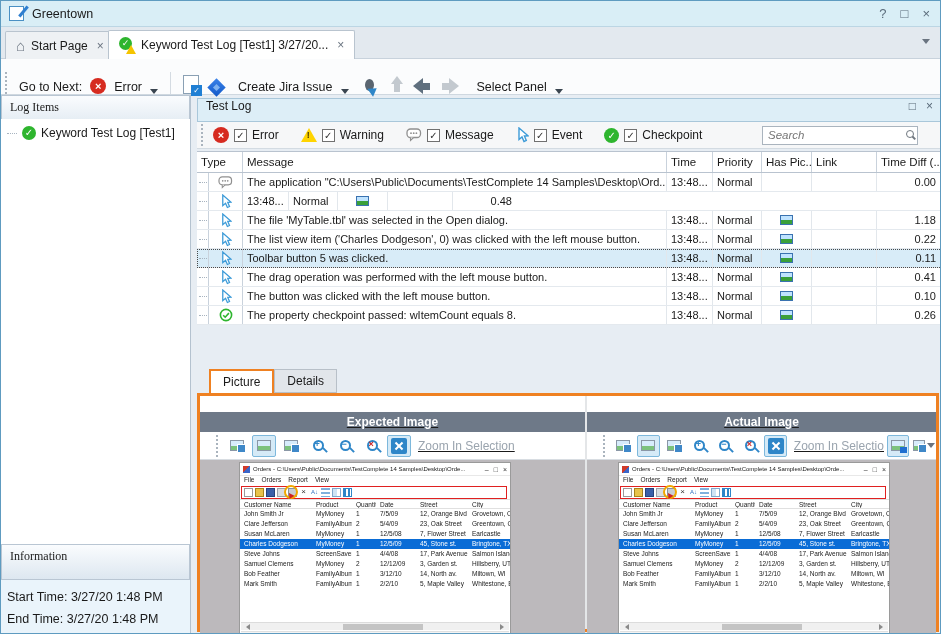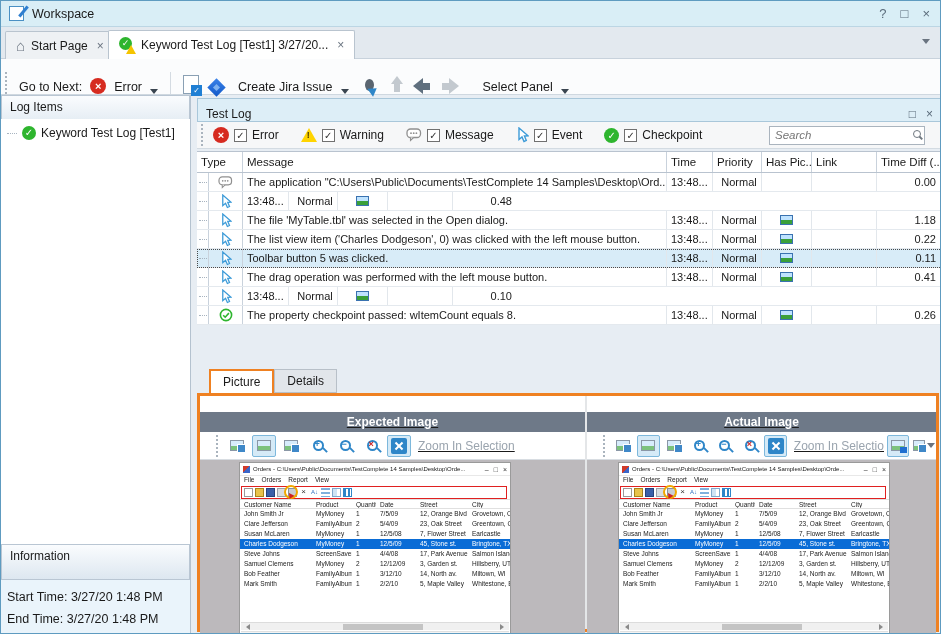--- a/index.html
+++ b/index.html
@@ -49,57 +49,57 @@
   .nav { display:flex; align-items:center; }
   .tri-l { width:0; height:0; border:8px solid transparent; border-left:none; border-right:10px solid #5f6f7e; }
   .bar-l { width:7px; height:7px; background:#5f6f7e; }
   .tri-r { width:0; height:0; border:8px solid transparent; border-right:none; border-left:10px solid #c3c9cf; }
   .bar-r { width:7px; height:7px; background:#c3c9cf; }
   .up { width:16px; height:18px; position:relative; }
   .up::before { content:''; position:absolute; left:2px; top:0; border:6px solid transparent; border-top:none; border-bottom:8px solid #c3c9cf; }
   .up::after { content:''; position:absolute; left:5px; top:8px; width:6px; height:8px; background:#c3c9cf; }
   
   #sidebar { position:absolute; left:0; top:94px; width:190px; height:540px; background:#fff; border-right:1px solid #b4c2cf; }
-  .panel-head { height:36px; background:linear-gradient(#fafcfe,#dde7f0); border:1px solid #b9c6d3; font-size:12px; padding:4px 0 0 8px; }
+  .panel-head { height:36px; background:linear-gradient(#fafcfe,#dde7f0); border:1px solid #b9c6d3; font-size:12px; padding:4px 0 0 8px;font-family:Liberation Serif, serif; }
   #tree { position:absolute; left:0; top:24px; width:100%; bottom:91px; background:#fff; }
   .tree-item { display:flex; align-items:center; gap:5px; padding:7px 0 0 6px; font-size:12px; }
   .tree-dash { width:10px; border-top:1px dotted #a8b4c0; }
   .chk-green { width:14px; height:14px; border-radius:50%; background:#2eb52e; color:#fff; font-size:10px; line-height:14px; text-align:center; flex:0 0 auto; }
   #infopanel { position:absolute; left:0; bottom:0; width:100%; height:91px; background:#eaf4fb; }
   #infopanel .lines { padding:6px 0 0 6px; font-size:12.5px; line-height:22px; }
   
   #testlog { position:absolute; left:196px; top:94px; width:745px; height:540px; }
   .tl-header { position:absolute; left:0; top:3px; width:745px; height:24px; background:#ddeef7; border:1px solid #a9c7da;
-    display:flex; align-items:flex-end; font-size:12px; padding-left:8px; }
+    display:flex; align-items:flex-start; font-size:12px; padding-left:8px; }
   .tl-header .btns { margin-left:auto; padding-right:8px; color:#5a6b7a; font-size:12px; display:flex; gap:10px; }
   .tl-filter { position:absolute; left:0; top:27px; width:745px; height:27px; background:#f6f7f8; border-bottom:1px solid #d3dbe2;
     display:flex; align-items:center; gap:6px; padding-left:4px; font-size:12px; }
   .fgroup { display:flex; align-items:center; gap:5px; margin-right:16px; }
   .checkbox { width:13px; height:13px; background:#fff; border:1px solid #707070; font-size:10px; line-height:11px; text-align:center; color:#333; }
   .icon-warning { width:0; height:0; border-left:8px solid transparent; border-right:8px solid transparent; border-bottom:14px solid #ffd400; position:relative; }
   .icon-warning::after { content:'!'; position:absolute; left:-2px; top:2px; font-size:9px; font-weight:bold; color:#4a3a00; }
   .icon-check-solid { width:15px; height:15px; border-radius:50%; background:#2eb52e; color:#fff; font-size:10px; line-height:15px; text-align:center; }
-  #search-wrap { margin-left:auto; margin-right:17px; position:relative; }
+  #search-wrap { margin-left:auto; margin-right:24px; position:relative; }
   #search-input { width:156px; height:19px; border:1px solid #aab4be; font-size:11.5px; font-style:italic; color:#444; padding:0 18px 0 5px; font-family:"Liberation Sans",sans-serif; }
   .mag { position:absolute; right:4px; top:4px; width:8px; height:8px; border:1.5px solid #707880; border-radius:50%; }
   .mag::after { content:''; position:absolute; right:-3px; bottom:-2px; width:4px; height:1.5px; background:#707880; transform:rotate(45deg); }
   
   .tl-table { position:absolute; left:0; top:56px; width:745px; font-size:11px; }
   .hrow { display:flex; height:22px; background:#fff; border-top:1px solid #b9c3cf; border-bottom:1px solid #b9c3cf; }
   .hcell { border-right:1px solid #c9d2dc; padding:4px 0 0 4px; font-size:11.5px; overflow:hidden; white-space:nowrap; }
   .w-type{width:46px}.w-msg{width:424px}.w-time{width:46px}.w-pri{width:49px}.w-pic{width:50px}.w-link{width:65px}.w-diff{width:65px;border-right:none}
   .lrow { display:flex; height:19px; background:#fff; border-bottom:1px solid #e4e9ee; }
   .lrow.selected { background:#d8ecf8; outline:1px dotted #4a4a4a; outline-offset:-1px; }
   .c { border-right:1px solid #e2e7ec; line-height:18px; padding-left:4px; overflow:hidden; white-space:nowrap; }
   .c.gut { width:12px; border-right:1px solid #c9d2dc; padding:0; position:relative; }
   .c.gut::after { content:''; position:absolute; left:2px; top:9px; width:8px; border-top:1px dotted #a8b4c0; }
   .c.type { width:34px; display:flex; align-items:center; justify-content:center; border-right:1px solid #c9d2dc; padding:0; }
   .c.msg { width:424px; }
   .c.time { width:46px; }
-  .c.pri { width:49px;text-align:center; }
+  .c.pri { width:49px; }
   .c.pic { width:50px; display:flex; align-items:center; justify-content:center; padding:0; }
   .c.link { width:65px; }
   .c.diff { width:65px; text-align:right; padding-right:6px; border-right:none; }
   .haspic { width:13px; height:10px; border:1px solid #3a72b0; background:linear-gradient(180deg,#bfe3ff 45%,#3aa03a 45%); }
   
   #pictabs { position:absolute; left:12px; top:274px; height:24px; display:flex;align-items:center; }
   .ptab { height:24px; padding:4px 12px 0 12px; font-size:12px; border:1px solid #b8c0c8; background:#e2e6ea; }
   .ptab.active { background:#fff; border:2px solid #ef8122; border-bottom:none; z-index:2; }
   
   #compare { position:absolute; left:0; top:298px; width:742px; height:239px; border:3px solid #ef8122; background:#fff; }
@@ -162,21 +162,21 @@
   .ow-thumb { position:absolute; left:38%; width:30%; top:1px; height:6px; background:#c4c4c4; }
   .ow-status { position:absolute; left:1px; right:1px; bottom:0; height:7px; background:#f4f4f4; border-top:1px solid #e0e0e0; }
   
   .typeico svg { display:block; }
 </style>
 </head>
 <body>
 
 <div id="titlebar">
   <span class="ws-icon"></span>
-  <span class="title">Workspace</span>
+  <span class="title">Greentown</span>
   <span class="winbtns">
     <span>?</span>
     <span>□</span>
     <span>×</span>
   </span>
 </div>
 
 <div id="tabstrip">
   <div class="tab" id="tab-start">
     <span class="home-ico">⌂</span>
@@ -208,21 +208,21 @@
   <span class="bug" style="margin-left:6px;"></span>
   <span class="up"></span>
   <span class="nav">
       <span class="tri-l"></span>
       <span class="bar-l"></span>
     </span>
   <span class="nav" style="margin-left:4px;">
       <span class="bar-r"></span>
       <span class="tri-r"></span>
     </span>
-  <span style="margin-left:16px;">Select Panel</span>
+  <span style="margin-left:10px;">Select Panel</span>
   <span class="caret"></span>
 </div>
 
 <div id="sidebar">
   <div class="panel-head">Log Items</div>
   <div id="tree">
     <div class="tree-item">
       <span class="tree-dash"></span>
       <span class="chk-green">✓</span>
       <span>Keyword Test Log [Test1]</span>
@@ -400,20 +400,21 @@
           <span class="c link"></span>
           <span class="c diff">0.41</span>
         </div>
         <div class="lrow">
           <span class="c gut"></span>
           <span class="c type typeico">
             <svg width="12" height="15" viewBox="0 0 13 16">
               <path d="M3 1 L3 12.5 L6 10 L8 14.5 L10.3 13.4 L8.4 9 L12 8.8 Z" fill="#fff" stroke="#3d9bd8" stroke-width="1.4"></path>
             </svg>
           </span>
+          <span class="c msg">The button was clicked with the left mouse button.</span>
           <span class="c time">13:48...</span>
           <span class="c pri">Normal</span>
           <span class="c pic">
             <span class="haspic"></span>
           </span>
           <span class="c link"></span>
           <span class="c diff">0.10</span>
         </div>
         <div class="lrow">
           <span class="c gut"></span>

